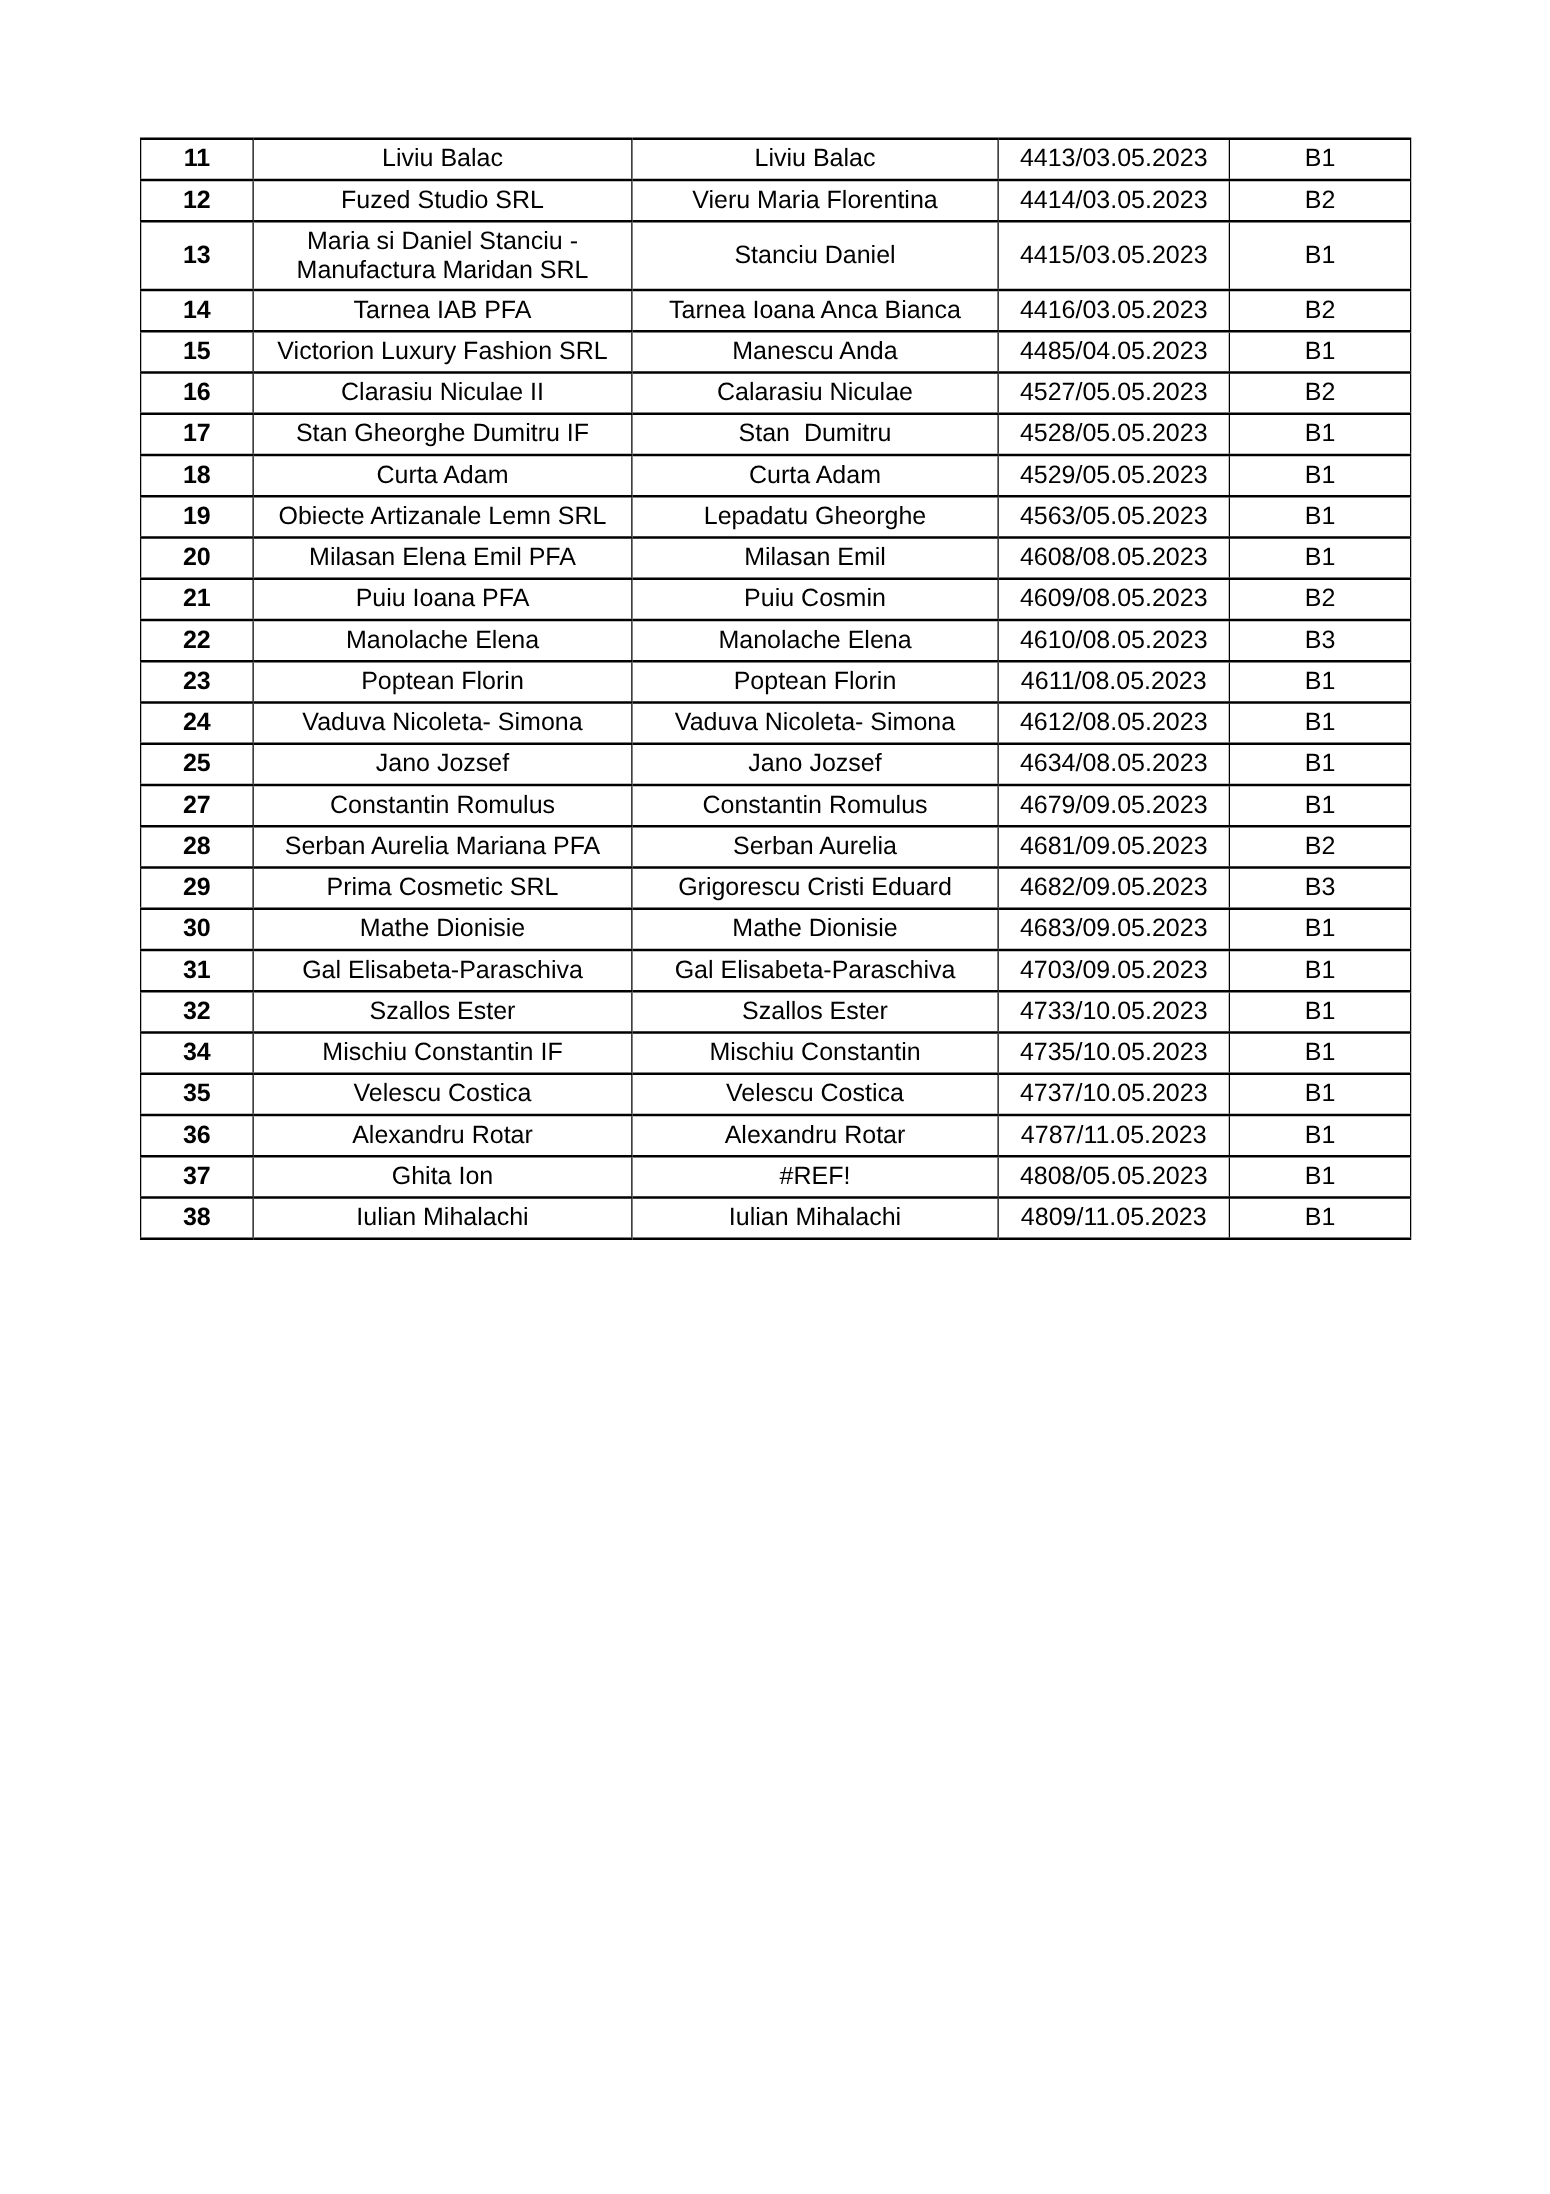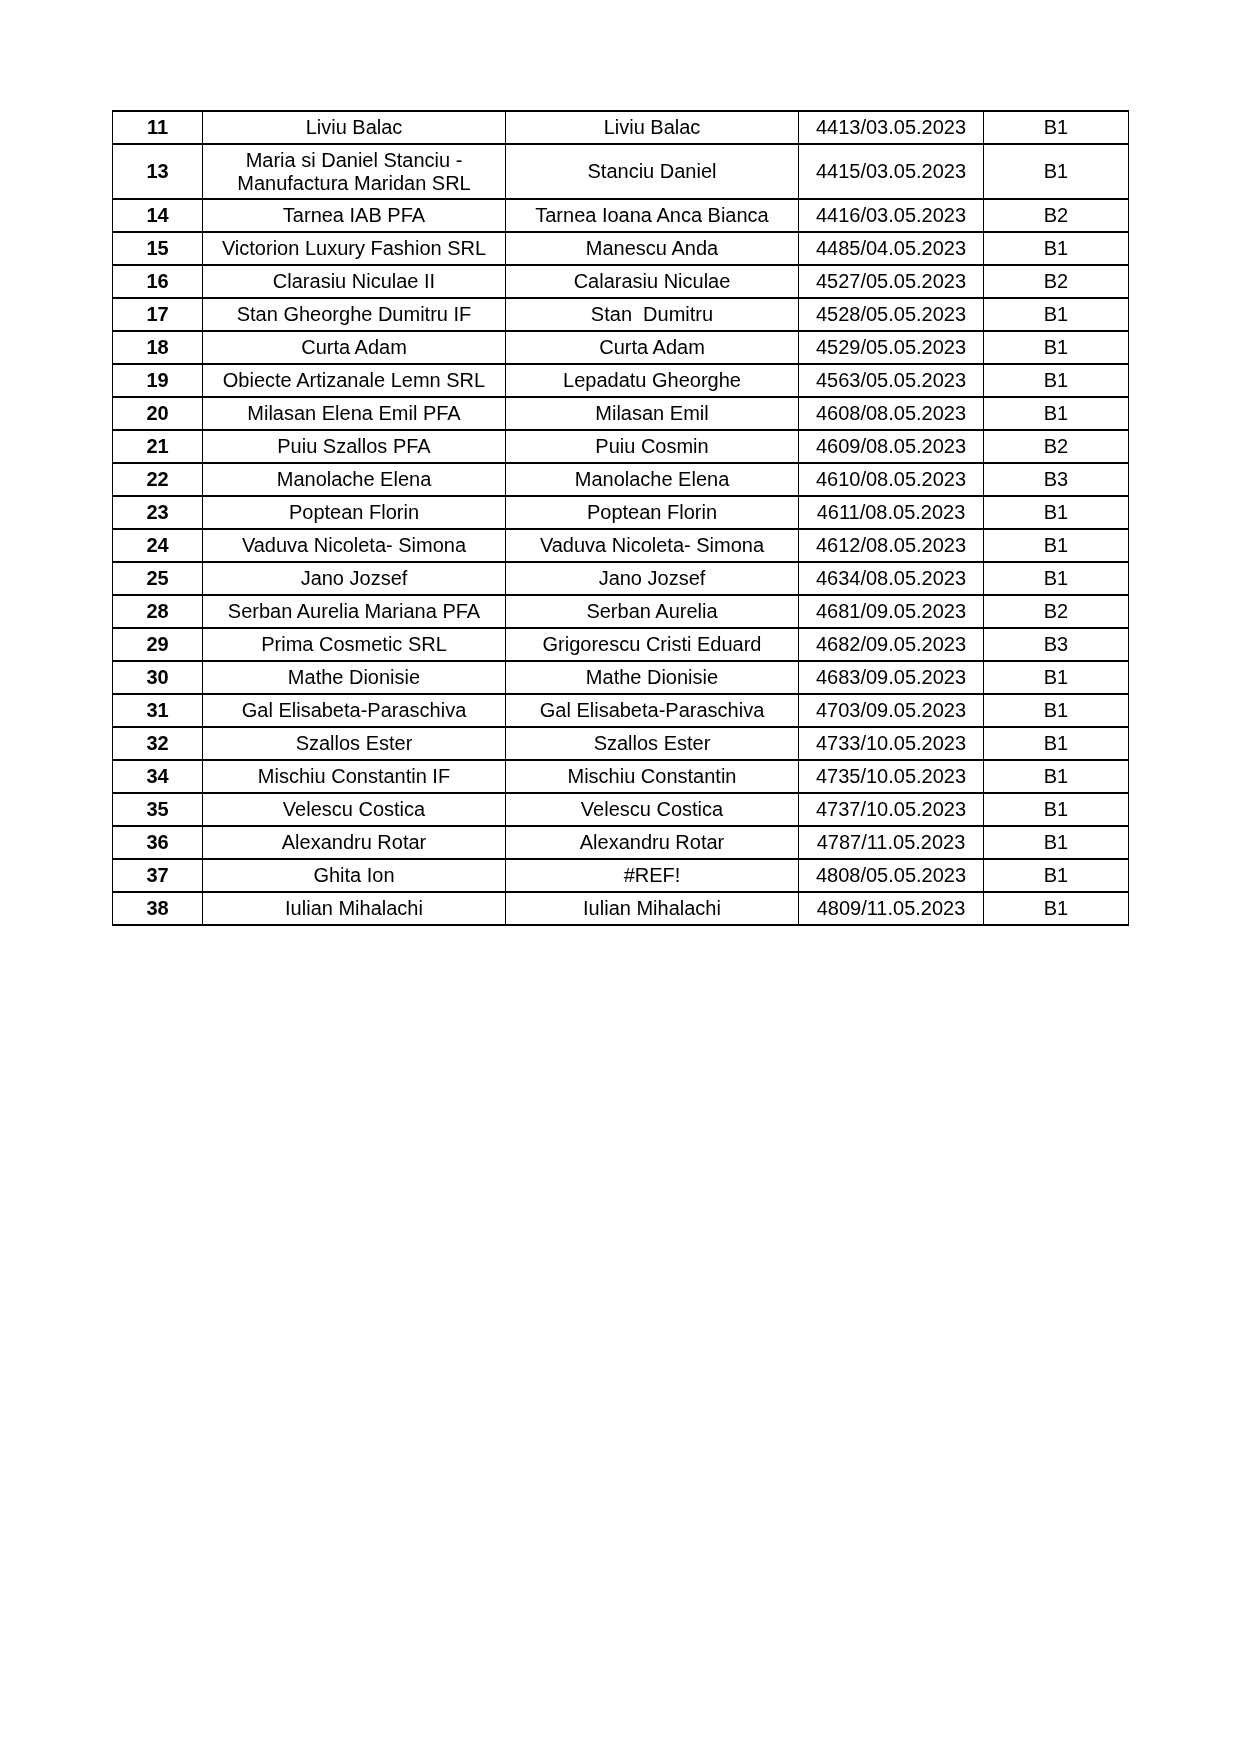--- a/index.html
+++ b/index.html
@@ -59,20 +59,27 @@
       <col class="col-w-cat">
     </colgroup>
     <tbody id="table-body">
         <tr>
           <td class="col-no">11</td>
           <td class="col-name1">Liviu Balac</td>
           <td class="col-name2">Liviu Balac</td>
           <td class="col-reg">4413/03.05.2023</td>
           <td class="col-cat">B1</td>
         </tr>
+        <tr>
+          <td class="col-no">12</td>
+          <td class="col-name1">Fuzed Studio SRL</td>
+          <td class="col-name2">Vieru Maria Florentina</td>
+          <td class="col-reg">4414/03.05.2023</td>
+          <td class="col-cat">B2</td>
+        </tr>
         <tr class="tall">
           <td class="col-no">13</td>
           <td class="col-name1">Maria si Daniel Stanciu - Manufactura Maridan SRL</td>
           <td class="col-name2">Stanciu Daniel</td>
           <td class="col-reg">4415/03.05.2023</td>
           <td class="col-cat">B1</td>
         </tr>
         <tr>
           <td class="col-no">14</td>
           <td class="col-name1">Tarnea IAB PFA</td>
@@ -117,21 +124,21 @@
         </tr>
         <tr>
           <td class="col-no">20</td>
           <td class="col-name1">Milasan Elena Emil PFA</td>
           <td class="col-name2">Milasan Emil</td>
           <td class="col-reg">4608/08.05.2023</td>
           <td class="col-cat">B1</td>
         </tr>
         <tr>
           <td class="col-no">21</td>
-          <td class="col-name1">Puiu Szallos PFA</td>
+          <td class="col-name1">Puiu Ioana PFA</td>
           <td class="col-name2">Puiu Cosmin</td>
           <td class="col-reg">4609/08.05.2023</td>
           <td class="col-cat">B2</td>
         </tr>
         <tr>
           <td class="col-no">22</td>
           <td class="col-name1">Manolache Elena</td>
           <td class="col-name2">Manolache Elena</td>
           <td class="col-reg">4610/08.05.2023</td>
           <td class="col-cat">B3</td>
@@ -151,20 +158,27 @@
           <td class="col-cat">B1</td>
         </tr>
         <tr>
           <td class="col-no">25</td>
           <td class="col-name1">Jano Jozsef</td>
           <td class="col-name2">Jano Jozsef</td>
           <td class="col-reg">4634/08.05.2023</td>
           <td class="col-cat">B1</td>
         </tr>
         <tr>
+          <td class="col-no">27</td>
+          <td class="col-name1">Constantin Romulus</td>
+          <td class="col-name2">Constantin Romulus</td>
+          <td class="col-reg">4679/09.05.2023</td>
+          <td class="col-cat">B1</td>
+        </tr>
+        <tr>
           <td class="col-no">28</td>
           <td class="col-name1">Serban Aurelia Mariana PFA</td>
           <td class="col-name2">Serban Aurelia</td>
           <td class="col-reg">4681/09.05.2023</td>
           <td class="col-cat">B2</td>
         </tr>
         <tr>
           <td class="col-no">29</td>
           <td class="col-name1">Prima Cosmetic SRL</td>
           <td class="col-name2">Grigorescu Cristi Eduard</td>

